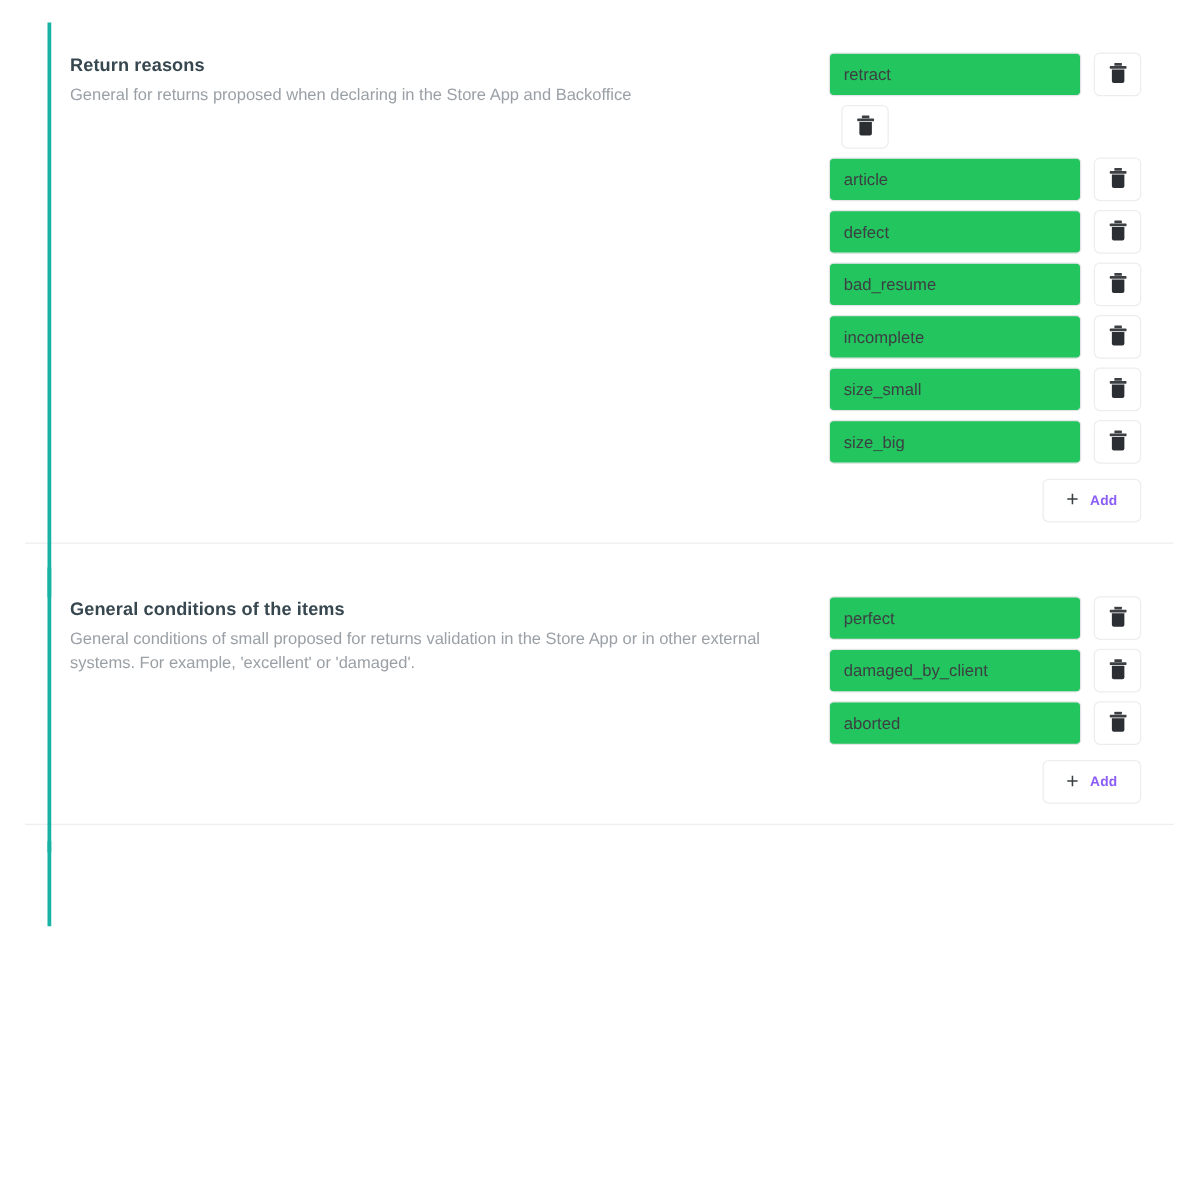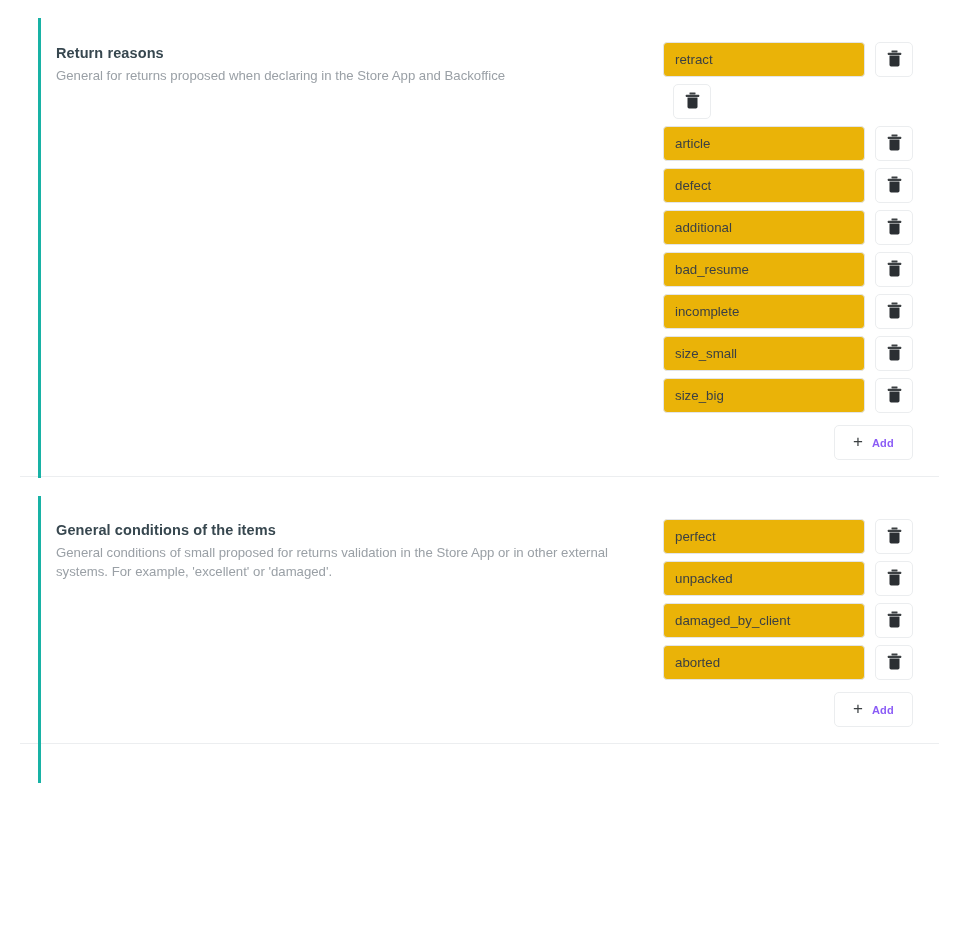--- a/index.html
+++ b/index.html
@@ -77,21 +77,21 @@
   .value-row {
     display: flex;
     align-items: center;
     margin-bottom: 7px;
   }
   .value-input {
     width: 202px;
     height: 35px;
     border: 1px solid #e3e5e8;
     border-radius: 4px;
-    background: #eab308;
+    background: #22c55e;
     font-family: "Liberation Sans", sans-serif;
     font-size: 13.3px;
     color: #3c4043;
     padding: 0 11px;
     outline: none;
   }
 
   .icon-btn {
     width: 38px;
     height: 35px;
@@ -224,32 +224,20 @@
             <span class="trash-icon">
               <svg width="15" height="17" viewBox="0 0 15 17" aria-hidden="true">
                 <rect x="4.5" y="0.4" width="6" height="2.1" rx="0.4" fill="#3c4043"></rect>
                 <rect x="0.8" y="2.8" width="13.4" height="2.1" rx="0.5" fill="#3c4043"></rect>
                 <path d="M2.5 5.6 h10 v9.2 a1.6 1.6 0 0 1 -1.6 1.6 H4.1 a1.6 1.6 0 0 1 -1.6 -1.6 Z" fill="#2b2f33"></path>
               </svg>
             </span>
           </button>
         </div>
 
-        <div class="value-row">
-          <input class="value-input" type="text" value="additional" style="">
-          <button class="icon-btn">
-            <span class="trash-icon">
-              <svg width="15" height="17" viewBox="0 0 15 17" aria-hidden="true">
-                <rect x="4.5" y="0.4" width="6" height="2.1" rx="0.4" fill="#3c4043"></rect>
-                <rect x="0.8" y="2.8" width="13.4" height="2.1" rx="0.5" fill="#3c4043"></rect>
-                <path d="M2.5 5.6 h10 v9.2 a1.6 1.6 0 0 1 -1.6 1.6 H4.1 a1.6 1.6 0 0 1 -1.6 -1.6 Z" fill="#2b2f33"></path>
-              </svg>
-            </span>
-          </button>
-        </div>
 
         <div class="value-row">
           <input class="value-input" type="text" value="bad_resume" style="">
           <button class="icon-btn">
             <span class="trash-icon">
               <svg width="15" height="17" viewBox="0 0 15 17" aria-hidden="true">
                 <rect x="4.5" y="0.4" width="6" height="2.1" rx="0.4" fill="#3c4043"></rect>
                 <rect x="0.8" y="2.8" width="13.4" height="2.1" rx="0.5" fill="#3c4043"></rect>
                 <path d="M2.5 5.6 h10 v9.2 a1.6 1.6 0 0 1 -1.6 1.6 H4.1 a1.6 1.6 0 0 1 -1.6 -1.6 Z" fill="#2b2f33"></path>
               </svg>
@@ -326,32 +314,20 @@
             <span class="trash-icon">
               <svg width="15" height="17" viewBox="0 0 15 17" aria-hidden="true">
                 <rect x="4.5" y="0.4" width="6" height="2.1" rx="0.4" fill="#3c4043"></rect>
                 <rect x="0.8" y="2.8" width="13.4" height="2.1" rx="0.5" fill="#3c4043"></rect>
                 <path d="M2.5 5.6 h10 v9.2 a1.6 1.6 0 0 1 -1.6 1.6 H4.1 a1.6 1.6 0 0 1 -1.6 -1.6 Z" fill="#2b2f33"></path>
               </svg>
             </span>
           </button>
         </div>
 
-        <div class="value-row">
-          <input class="value-input" type="text" value="unpacked" style="">
-          <button class="icon-btn">
-            <span class="trash-icon">
-              <svg width="15" height="17" viewBox="0 0 15 17" aria-hidden="true">
-                <rect x="4.5" y="0.4" width="6" height="2.1" rx="0.4" fill="#3c4043"></rect>
-                <rect x="0.8" y="2.8" width="13.4" height="2.1" rx="0.5" fill="#3c4043"></rect>
-                <path d="M2.5 5.6 h10 v9.2 a1.6 1.6 0 0 1 -1.6 1.6 H4.1 a1.6 1.6 0 0 1 -1.6 -1.6 Z" fill="#2b2f33"></path>
-              </svg>
-            </span>
-          </button>
-        </div>
 
         <div class="value-row">
           <input class="value-input" type="text" value="damaged_by_client" style="">
           <button class="icon-btn">
             <span class="trash-icon">
               <svg width="15" height="17" viewBox="0 0 15 17" aria-hidden="true">
                 <rect x="4.5" y="0.4" width="6" height="2.1" rx="0.4" fill="#3c4043"></rect>
                 <rect x="0.8" y="2.8" width="13.4" height="2.1" rx="0.5" fill="#3c4043"></rect>
                 <path d="M2.5 5.6 h10 v9.2 a1.6 1.6 0 0 1 -1.6 1.6 H4.1 a1.6 1.6 0 0 1 -1.6 -1.6 Z" fill="#2b2f33"></path>
               </svg>

